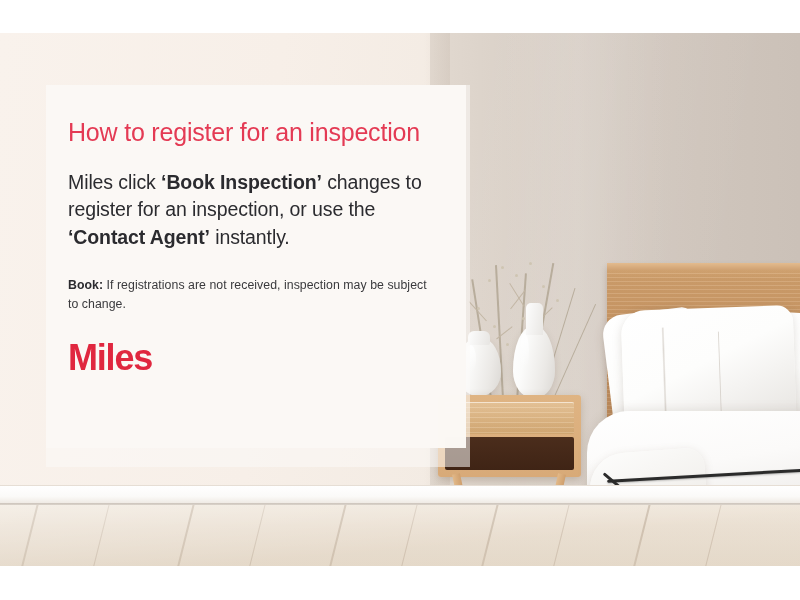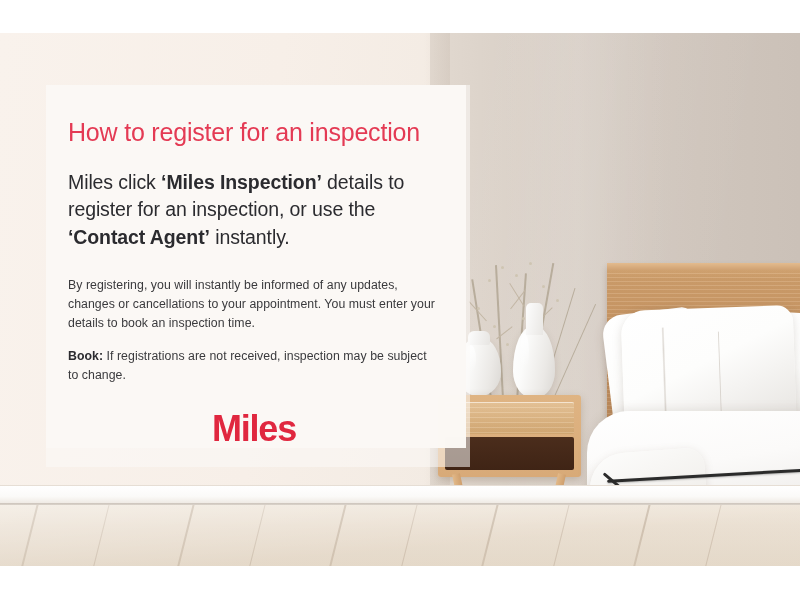--- a/index.html
+++ b/index.html
@@ -234,21 +234,21 @@
     color:#2b2b2f; font-size:19.5px; font-weight:400; line-height:1.42;
     letter-spacing:-0.1px; margin-bottom:24px;
   }
   .lead b { font-weight:700; }
   .body-p {
     color:#3a3a3d; font-size:12.3px; line-height:1.55; letter-spacing:0.05px;
     margin-bottom:14px;
   }
   .body-p b { font-weight:700; color:#2b2b2f; }
 
-  .logo-wrap { text-align:center; margin-top:26px; }
+  .logo-wrap { text-align:left; margin-top:26px; }
   .logo {
     color:#e0273f; font-size:36px; font-weight:700; letter-spacing:-1.2px;
     line-height:1;
   }
   .logo-sub {
     color:#e0273f; font-size:8.2px; font-weight:700; letter-spacing:3.1px;
     margin-top:10px;
   }
 </style>
 </head>
@@ -350,25 +350,24 @@
       <div class="plank thin" style="left:724px;"></div>
       <div class="floor-sheen"></div>
     </div>
 
     <div id="panel-ext"></div>
 
     <div id="panel">
       <div class="panel-inner">
         <div class="heading">How to register for an inspection</div>
 
-        <div class="lead"><span>Miles click </span><b>‘Miles Inspection’</b><span> details</span>
+        <div class="lead"><span>Miles click </span><b>‘Book Inspection’</b><span> changes</span>
           <span>to register for an inspection, or use the</span>
           <b>‘Contact Agent’</b><span> instantly.</span></div>
 
-        <div class="body-p">By registering, you will instantly be informed of any updates, changes or cancellations to your appointment. You must enter your details to book an inspection time.</div>
 
         <div class="body-p"><b>Book:</b><span> If registrations are not received, inspection may be subject to change.</span></div>
 
         <div class="logo-wrap">
           <div class="logo">Miles</div>
         </div>
       </div>
     </div>
 
   </div>

